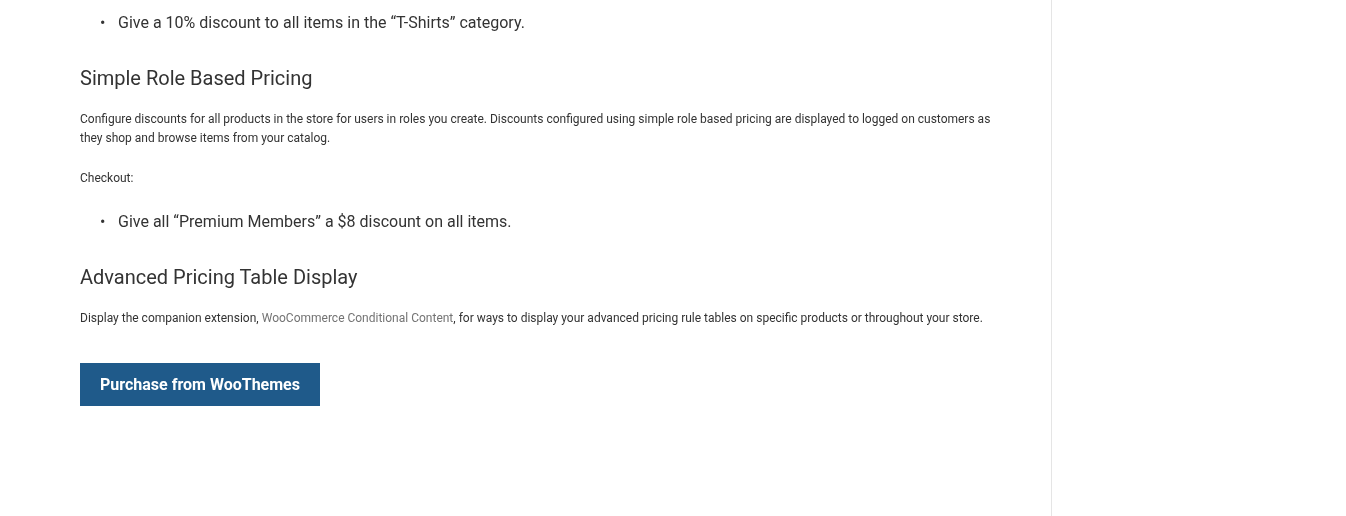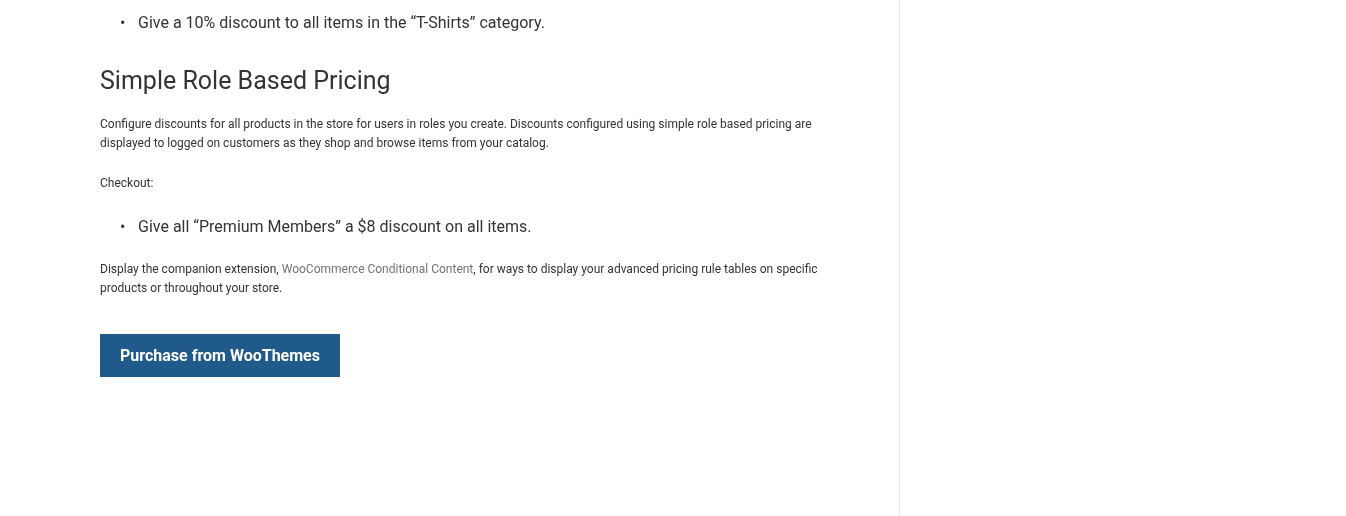--- a/index.html
+++ b/index.html
@@ -13,22 +13,22 @@
       color: #333;
       width: 1346px;
       height: 516px;
       position: relative;
     }
     .page-wrapper {
       display: flex;
       height: 100%;
     }
     .main-content {
-      width: 900px;
-      padding-left: 100px;
+      width: 1052px;
+      padding-left: 80px;
       padding-right: 40px;
       padding-top: 10px;
       border-right: 1px solid #e5e5e5;
       height: 100%;
     }
     .sidebar {
       flex: 1;
     }
     ul {
       list-style: none;
@@ -43,21 +43,21 @@
       margin-bottom: 10px;
     }
     ul li::before {
       content: "•";
       position: absolute;
       left: -18px;
       font-size: 16px;
       color: #333;
     }
     h2 {
-      font-size: 25px;
+      font-size: 20px;
       font-weight: 400;
       color: #333;
       margin-top: 30px;
       margin-bottom: 20px;
     }
     p {
       font-size: 12px;
       line-height: 1.65;
       color: #333;
       margin-bottom: 20px;
@@ -92,20 +92,21 @@
     <h2>Simple Role Based Pricing</h2>
 
     <p>Configure discounts for all products in the store for users in roles you create. Discounts configured using simple role based pricing are displayed to logged on customers as they shop and browse items from your catalog.</p>
 
     <p>Checkout:</p>
 
     <ul>
       <li>Give all “Premium Members” a $8 discount on all items.</li>
     </ul>
 
+    <h2>Advanced Pricing Table Display</h2>
 
     <p>
       <span>Display the companion extension, </span><a href="#" class="inline-link">WooCommerce Conditional Content</a><span>, for ways to display your advanced pricing rule tables on specific products or throughout your store.</span>
     </p>
 
     <a href="#" class="cta-button">Purchase from WooThemes</a>
 
   </div>
   <div class="sidebar"></div>
 </div>

